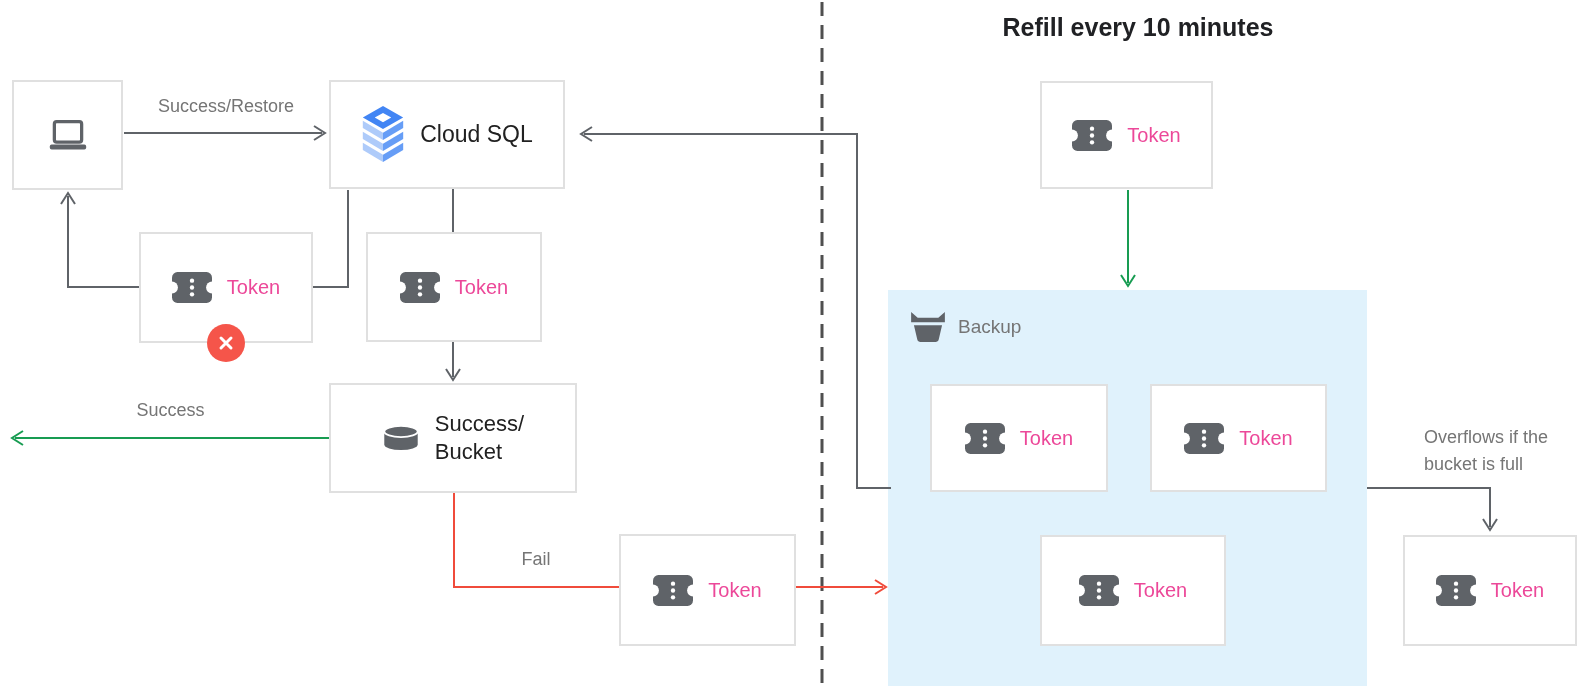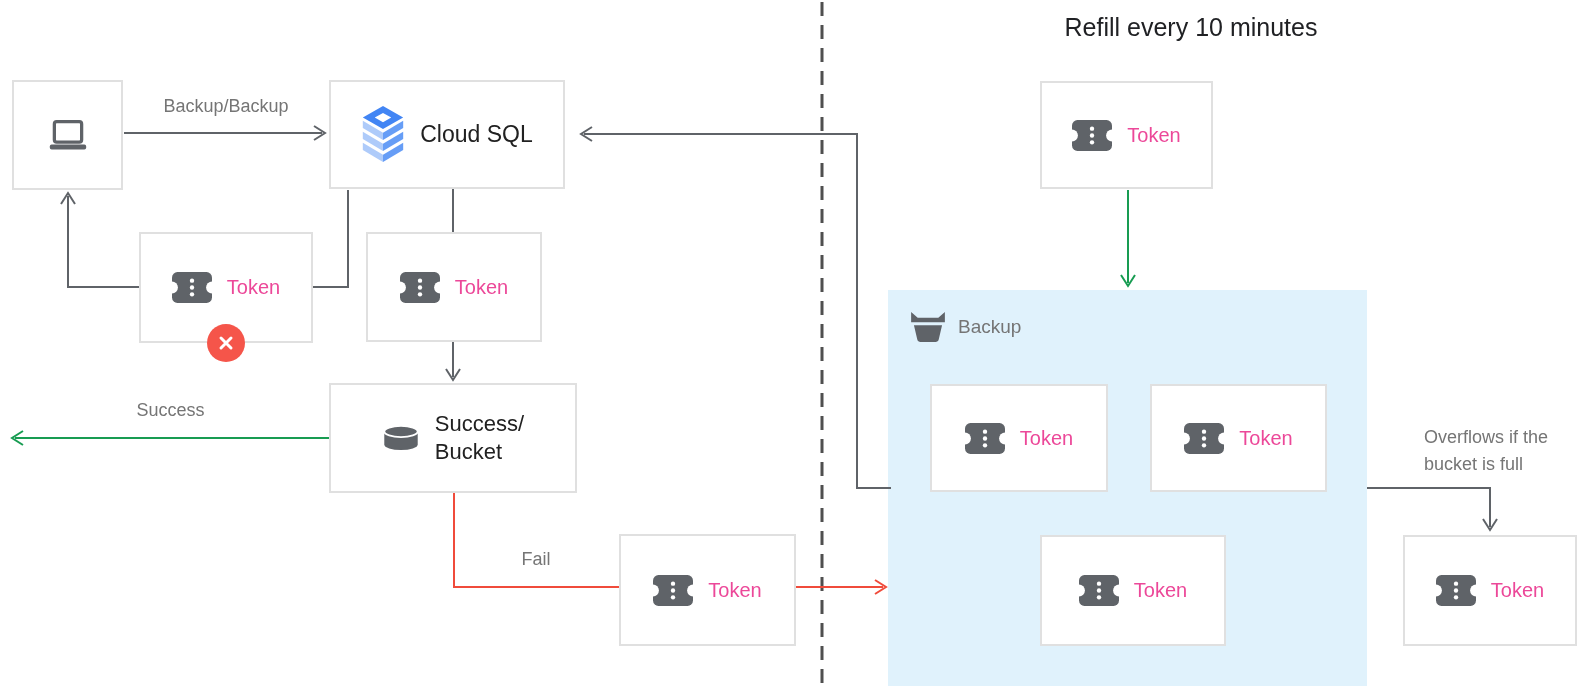--- a/index.html
+++ b/index.html
@@ -19,22 +19,22 @@
   .box{
     position:absolute;background:#fff;border:2px solid #E0E0E0;box-sizing:border-box;
     display:flex;align-items:center;justify-content:center;gap:15px;z-index:3;
   }
   .token-label{font-size:20px;color:#ec4899;}
   .cloudsql-label{font-size:23px;color:#212121;}
   .backup-label{font-size:22px;color:#212121;line-height:28px;text-align:left;}
   .edge-label{position:absolute;color:#757575;font-size:18px;z-index:3;text-align:center;}
   .overflow-label{position:absolute;color:#757575;font-size:18px;line-height:27px;z-index:3;text-align:left;}
   .diagram-title{
-    position:absolute;left:1041px;top:13px;width:300px;text-align:center;
-    font-size:25px;font-weight:normal;color:#202124;z-index:3;
+    position:absolute;left:988px;top:13px;width:300px;text-align:center;
+    font-size:25px;font-weight:bold;color:#202124;z-index:3;
   }
   .badge{
     position:absolute;left:207px;top:324px;width:38px;height:38px;border-radius:50%;
     background:#F5554A;z-index:4;display:flex;align-items:center;justify-content:center;
   }
 </style>
 </head>
 <body>
 
 <div class="canvas">
@@ -192,21 +192,21 @@
       </svg>
     <span class="token-label">Token</span>
   </div>
 
   <div class="badge">
     <svg width="20" height="20" viewBox="0 0 20 20">
       <path d="M5,5 L15,15 M15,5 L5,15" stroke="#fff" stroke-width="3" fill="none" stroke-linecap="round"></path>
     </svg>
   </div>
 
-  <div class="edge-label" style="left:150px;top:96px;width:152px;">Backup/Backup</div>
+  <div class="edge-label" style="left:150px;top:96px;width:152px;">Success/Restore</div>
   <div class="edge-label" style="left:103px;top:400px;width:135px;">Success</div>
   <div class="edge-label" style="left:496px;top:549px;width:80px;">Fail</div>
   <div class="overflow-label" style="left:1424px;top:424px;width:160px;">
     <span>Overflows if the</span><br>
     <span>bucket is full</span>
   </div>
 
 </div>
 
 </body></html>

